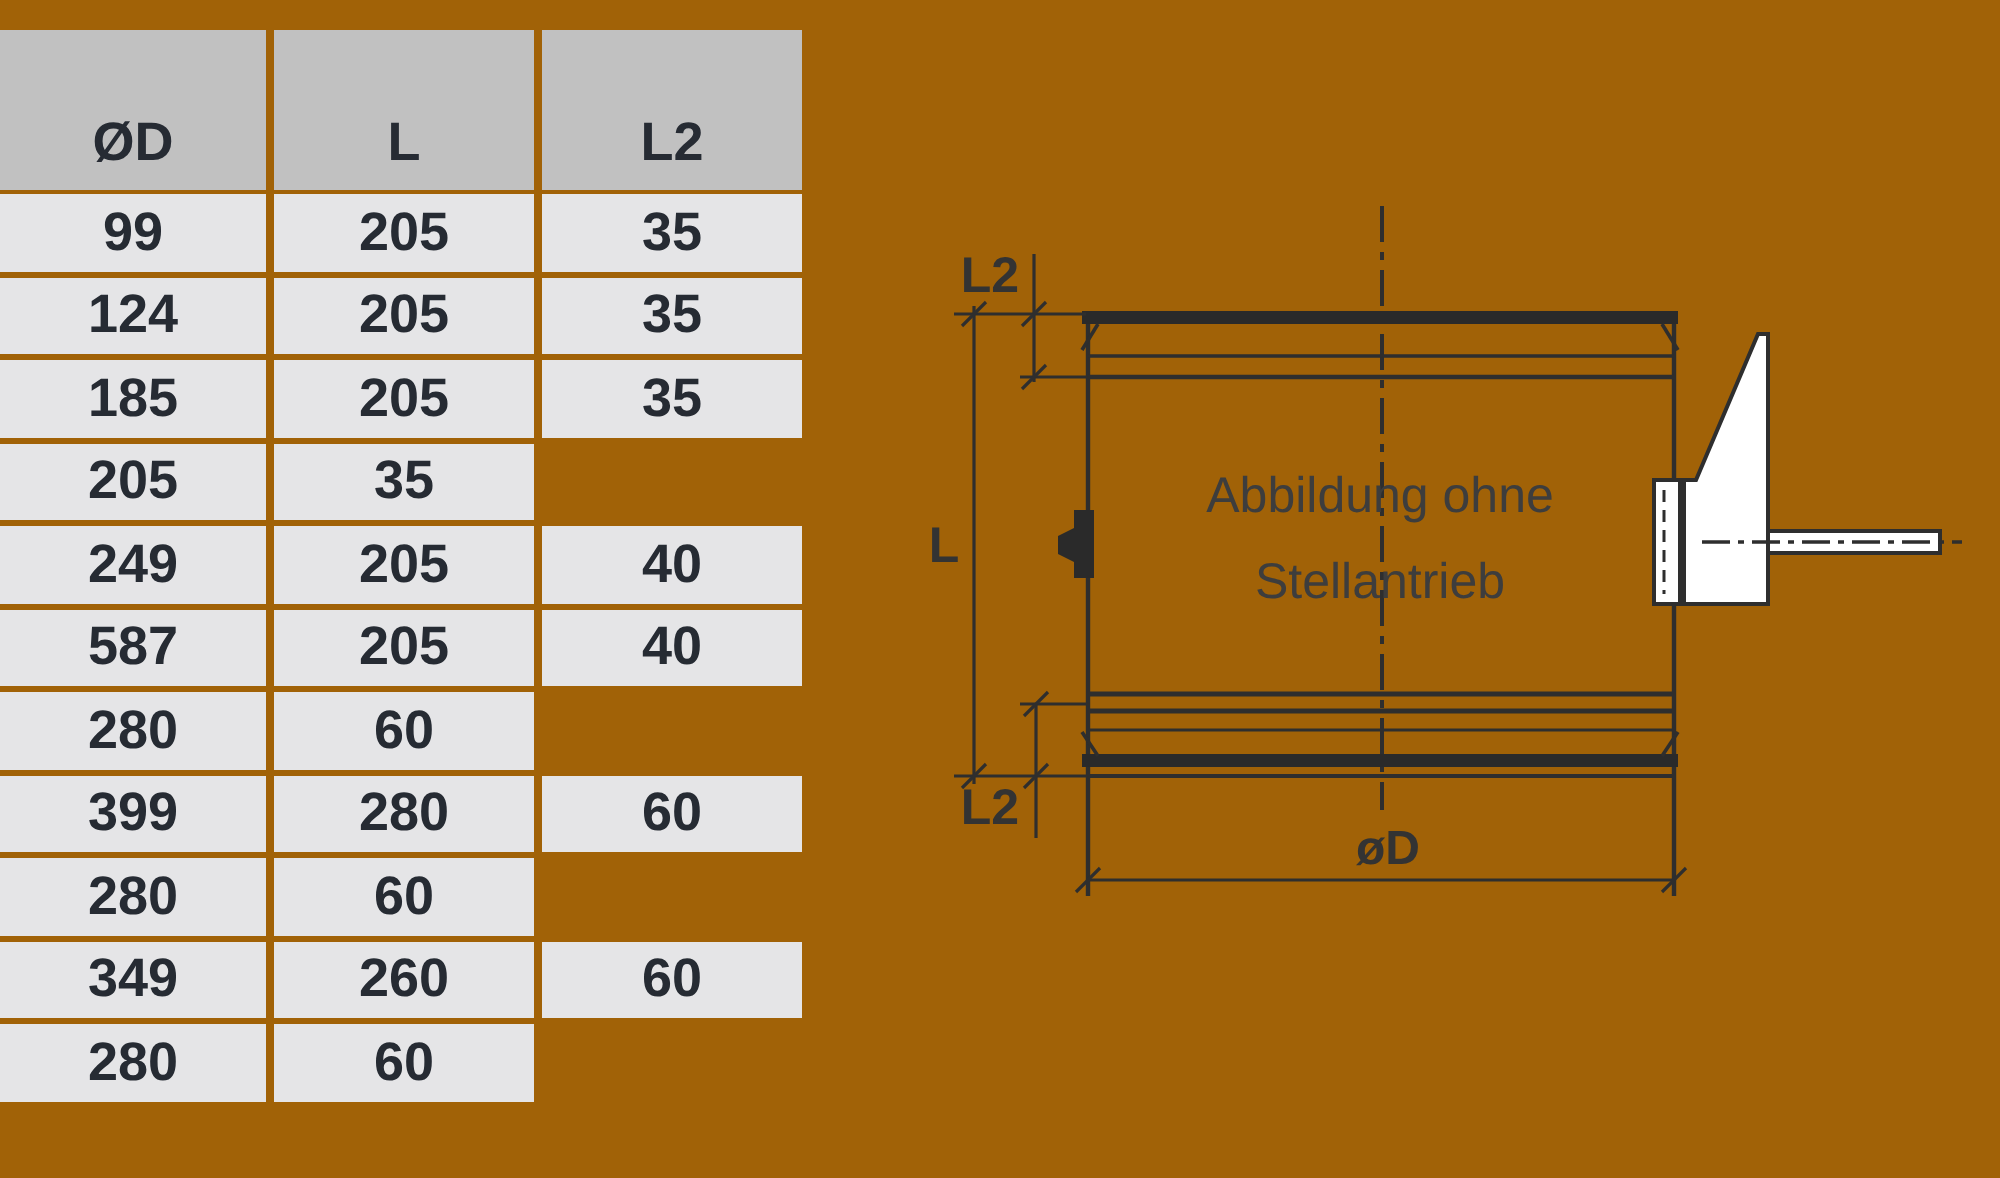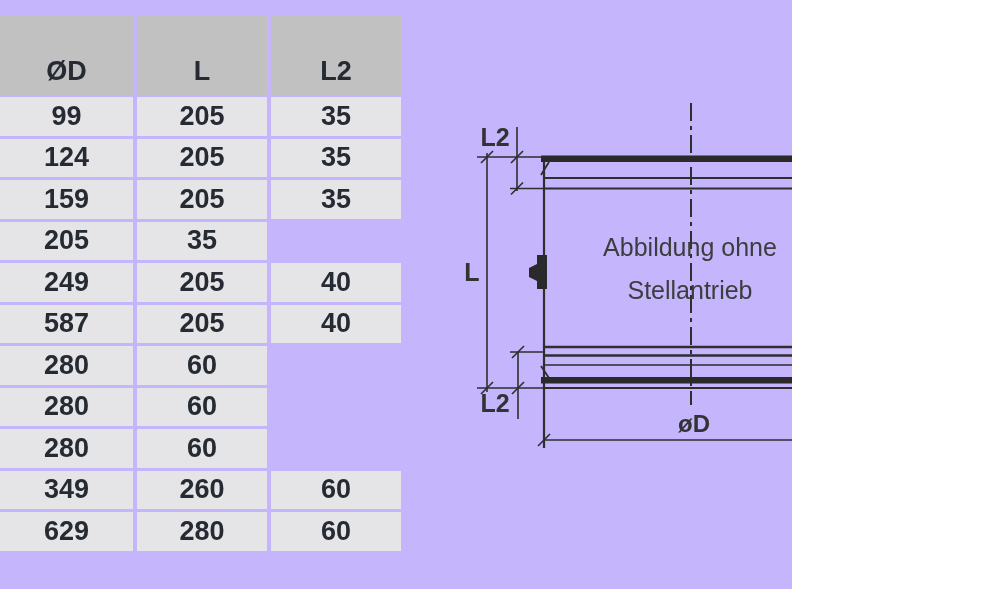--- a/index.html
+++ b/index.html
@@ -1,16 +1,16 @@
 <!DOCTYPE html>
 <html><head>
 <meta charset="utf-8">
 <style>
   html,body{margin:0;padding:0;background:#fff;}
-  .page{position:relative;width:792px;height:589px;background:#c4b5fd;overflow:hidden;
+  .page{position:relative;width:1000px;height:589px;background:#a16207;overflow:hidden;
         font-family:"Liberation Sans",sans-serif;}
   
   .spec-table{position:absolute;left:0;top:15px;width:401px;}
   .trow{display:grid;grid-template-columns:133px 130px 130px;column-gap:4px;}
   .hcell{background:#c1c1c1;height:80px;display:flex;align-items:flex-end;justify-content:center;
          padding-bottom:8px;box-sizing:border-box;
          font-size:27px;font-weight:700;color:#262b33;}
   .drow .dcell{background:#e5e5e7;height:38.5px;display:flex;align-items:center;justify-content:center;
          font-size:27px;font-weight:700;color:#262b33;}
   .drow{margin-bottom:3px;}
@@ -37,21 +37,21 @@
       <div class="dcell">99</div>
       <div class="dcell">205</div>
       <div class="dcell">35</div>
     </div>
     <div class="trow drow">
       <div class="dcell">124</div>
       <div class="dcell">205</div>
       <div class="dcell">35</div>
     </div>
     <div class="trow drow">
-      <div class="dcell">159</div>
+      <div class="dcell">185</div>
       <div class="dcell">205</div>
       <div class="dcell">35</div>
     </div>
     <div class="trow drow">
       <div class="dcell">205</div>
       <div class="dcell">35</div>
     </div>
     <div class="trow drow">
       <div class="dcell">249</div>
       <div class="dcell">205</div>
@@ -60,34 +60,34 @@
     <div class="trow drow">
       <div class="dcell">587</div>
       <div class="dcell">205</div>
       <div class="dcell">40</div>
     </div>
     <div class="trow drow">
       <div class="dcell">280</div>
       <div class="dcell">60</div>
     </div>
     <div class="trow drow">
+      <div class="dcell">399</div>
       <div class="dcell">280</div>
       <div class="dcell">60</div>
     </div>
     <div class="trow drow">
       <div class="dcell">280</div>
       <div class="dcell">60</div>
     </div>
     <div class="trow drow">
       <div class="dcell">349</div>
       <div class="dcell">260</div>
       <div class="dcell">60</div>
     </div>
     <div class="trow drow">
-      <div class="dcell">629</div>
       <div class="dcell">280</div>
       <div class="dcell">60</div>
     </div>
   </div>
 
   <svg width="1000" height="589" viewBox="0 0 1000 589">
     <g stroke="#2e2e2e" fill="none" stroke-linecap="butt">
 
       <path d="M691,103 V405" stroke-width="2" stroke-dasharray="18 5 4 5"></path>
 

